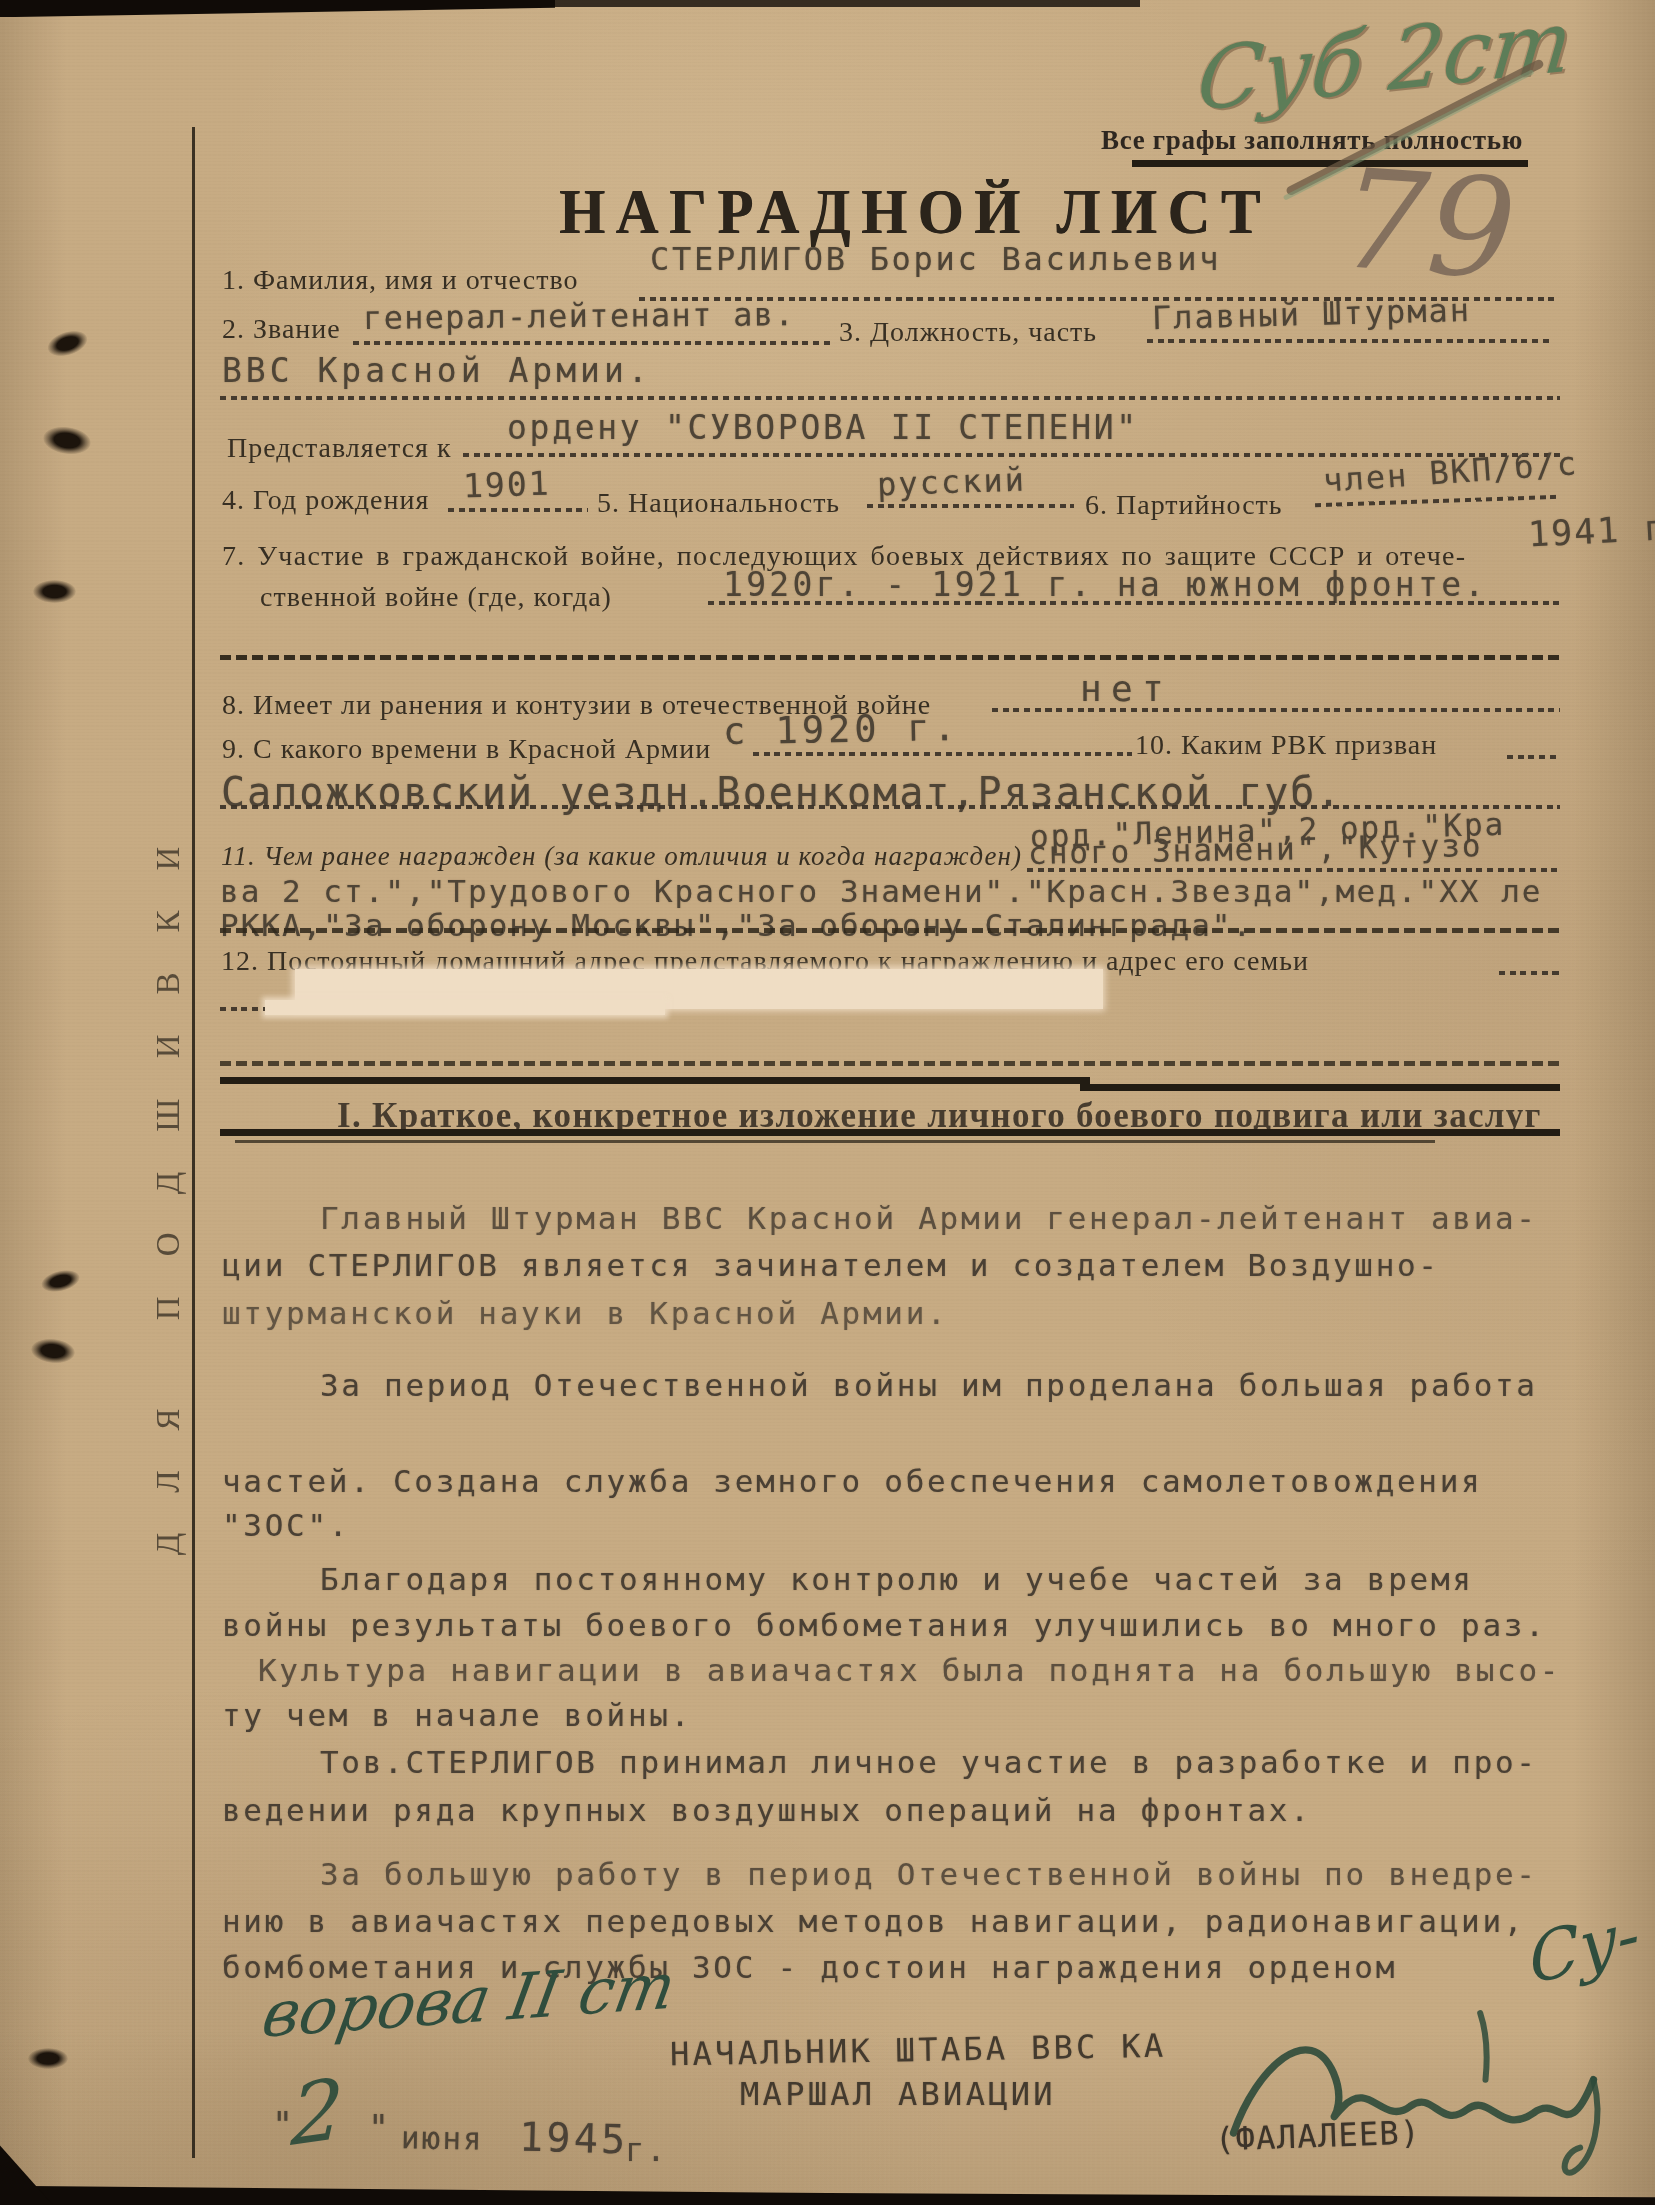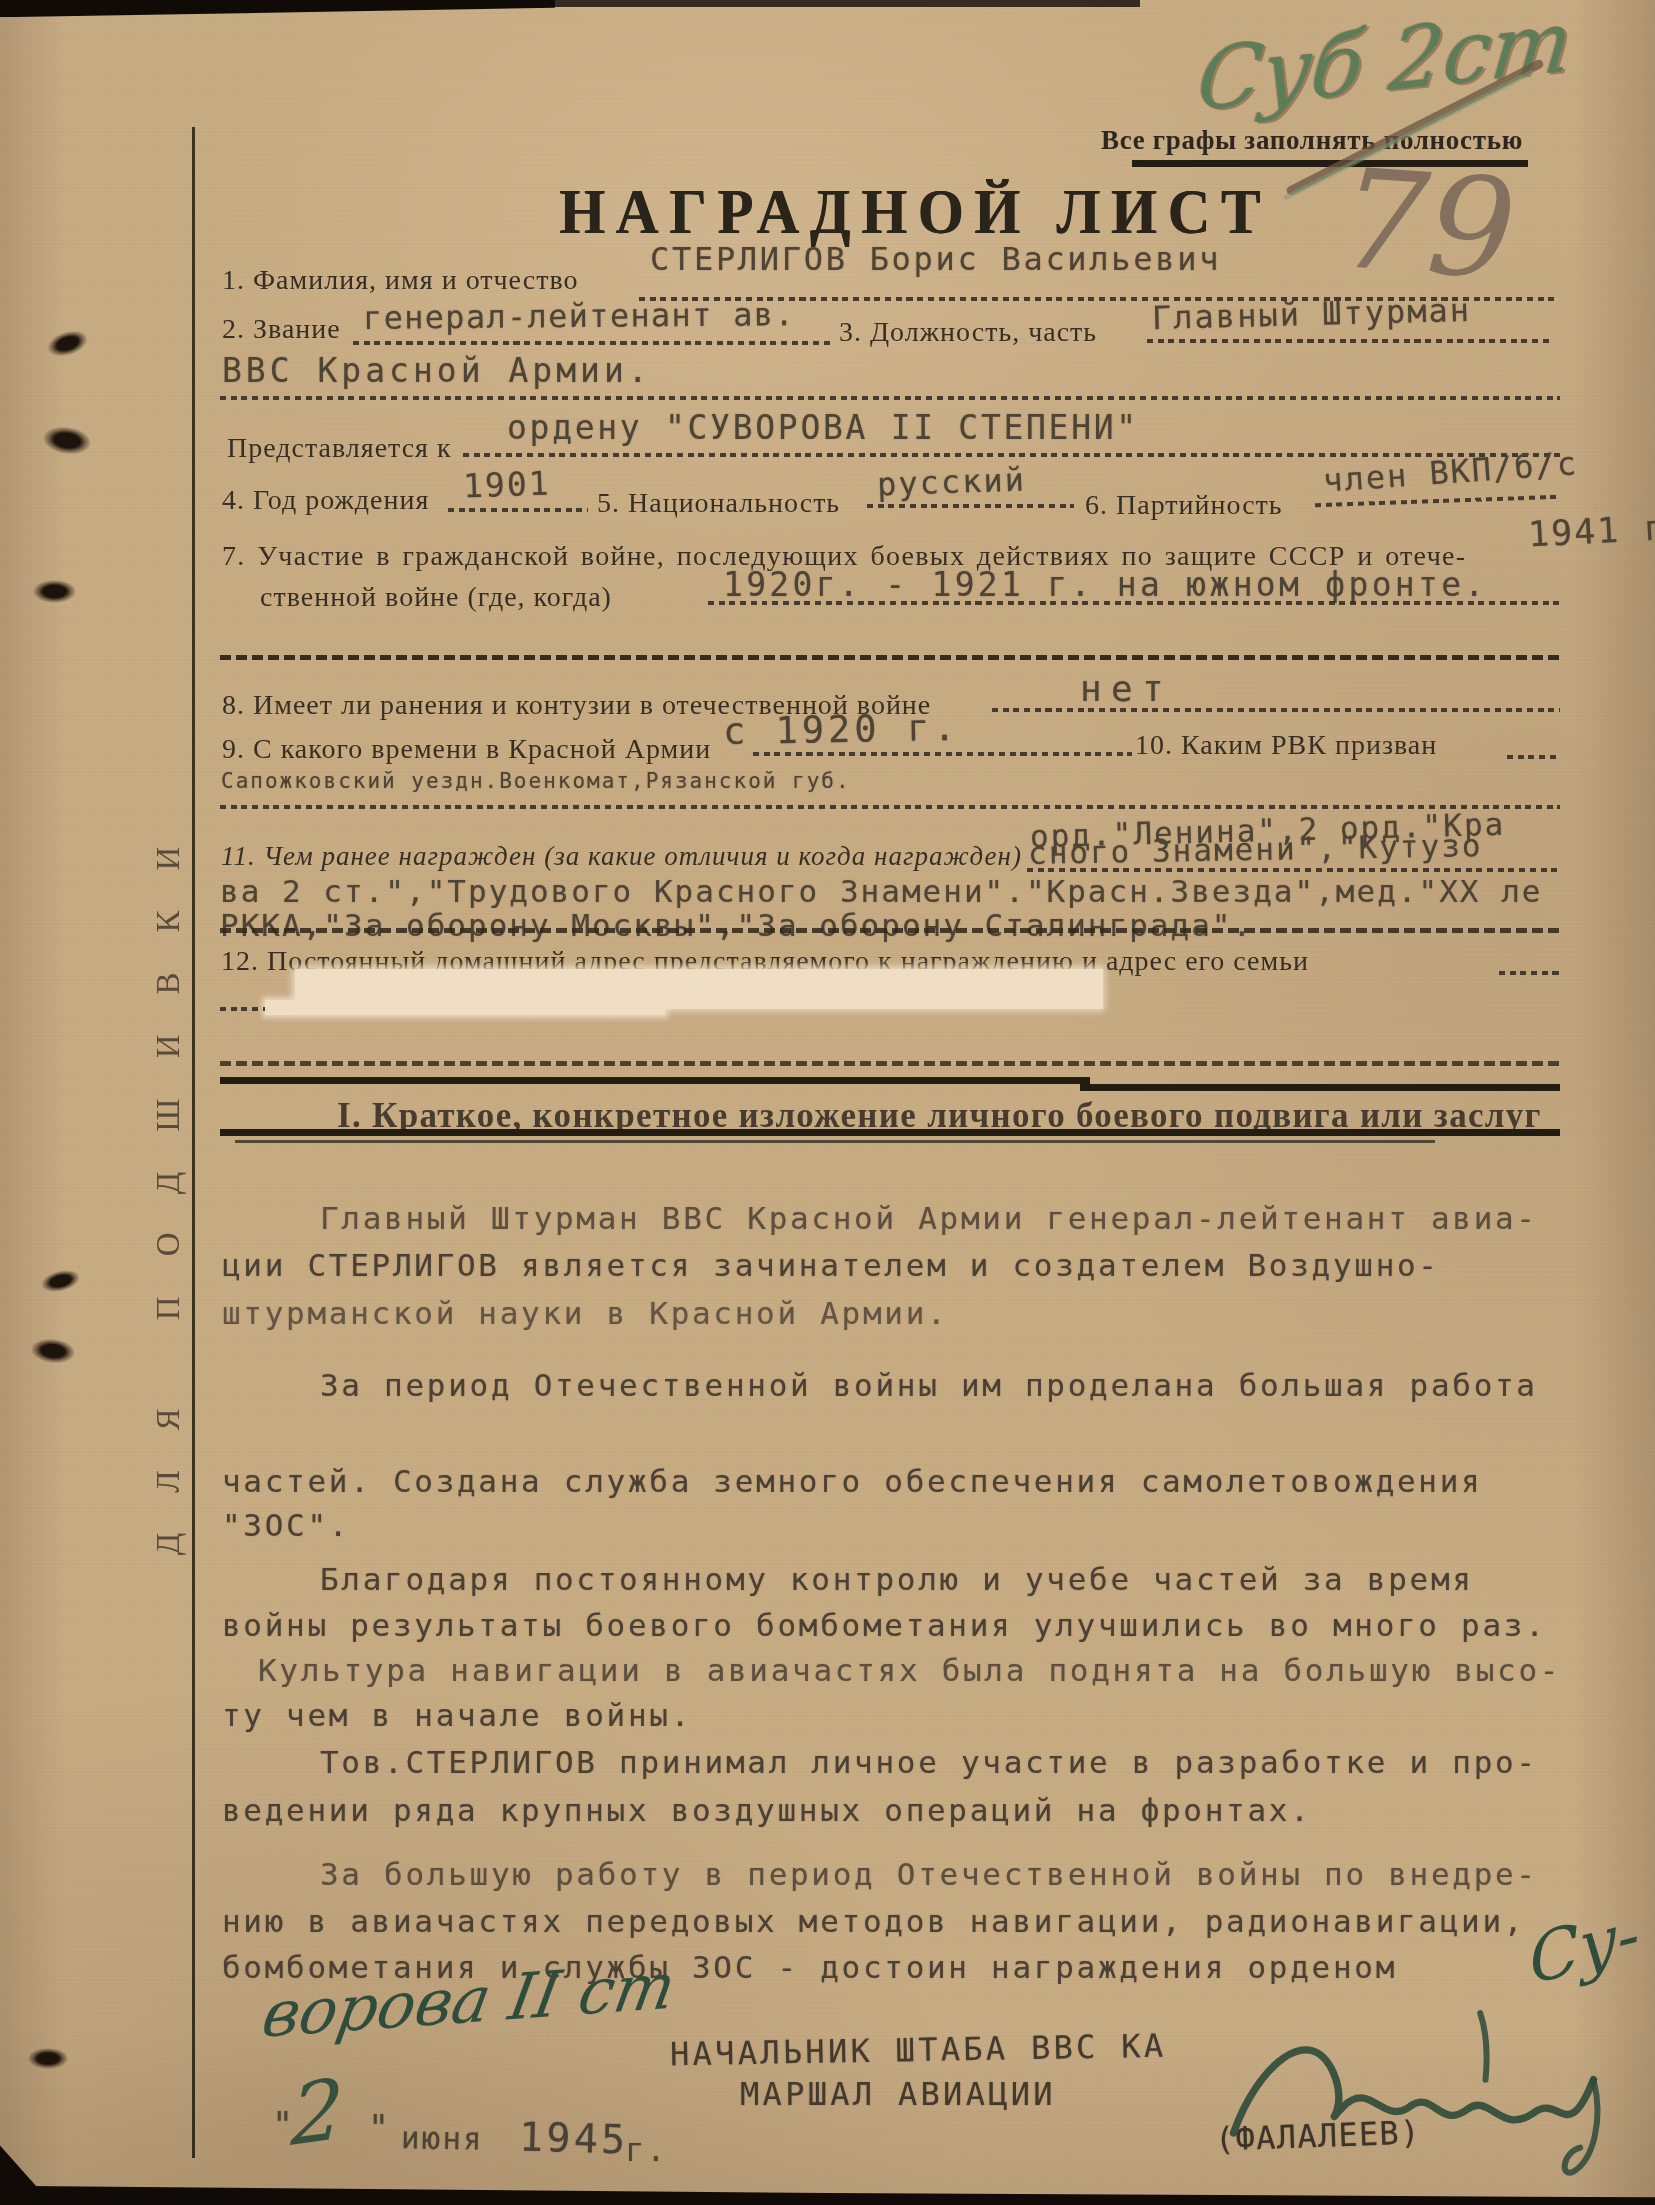--- a/index.html
+++ b/index.html
@@ -104,21 +104,21 @@
 
   <div class="typed" style="left:1080px;top:668px;font-size:36px;letter-spacing:9.3px;">нет</div>
   <div class="lbl" style="left:222px;top:689px;">8. Имеет ли ранения и контузии в отечественной войне</div>
   <div class="dots" style="left:992px;top:708px;width:568px;"></div>
 
   <div class="lbl" style="left:222px;top:733px;">9. С какого времени в Красной Армии</div>
   <div class="typed" style="left:723px;top:708px;font-size:37px;letter-spacing:4px;transform:rotate(-1deg);">с 1920 г.</div>
   <div class="dots" style="left:753px;top:752px;width:379px;"></div>
   <div class="lbl" style="left:1135px;top:729px;">10. Каким РВК призван</div>
   <div class="dots" style="left:1507px;top:755px;width:53px;"></div>
-  <div class="typed" style="left:221px;top:769px;font-size:21px;">Сапожковский уездн.Военкомат,Рязанской губ.</div>
+  <div class="typed" style="left:221px;top:769px;font-size:40px;">Сапожковский уездн.Военкомат,Рязанской губ.</div>
   <div class="dots" style="left:220px;top:805px;width:1340px;"></div>
 
   <div class="typed" style="left:1030px;top:812px;font-size:31px;transform:rotate(-1.5deg);">орд."Ленина",2 орд."Кра</div>
   <div class="lbl" style="left:221px;top:841px;font-size:27px;font-style:italic;">11. Чем ранее награжден (за какие отличия и когда награжден)</div>
   <div class="typed" style="left:1028px;top:831px;font-size:31px;transform:rotate(-1deg);">сного Знамени","Кутузо</div>
   <div class="dots" style="left:1027px;top:868px;width:533px;"></div>
   <div class="typed" style="left:220px;top:873px;font-size:31px;">ва 2 ст.","Трудового Красного Знамени"."Красн.Звезда",мед."ХХ ле</div>
   <div class="typed" style="left:220px;top:907px;font-size:31px;">РККА,"За оборону Москвы","За оборону Сталинграда".</div>
   <div class="dash" style="left:220px;top:928px;width:1340px;opacity:.85;"></div>
 

